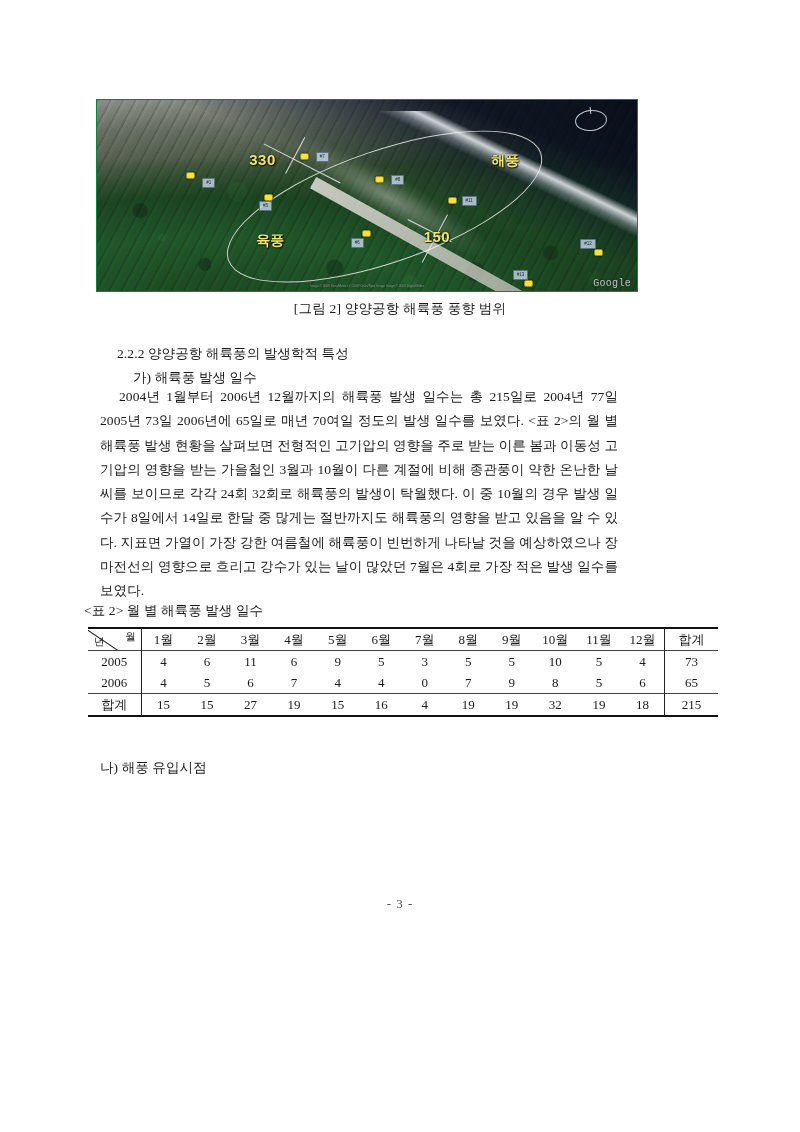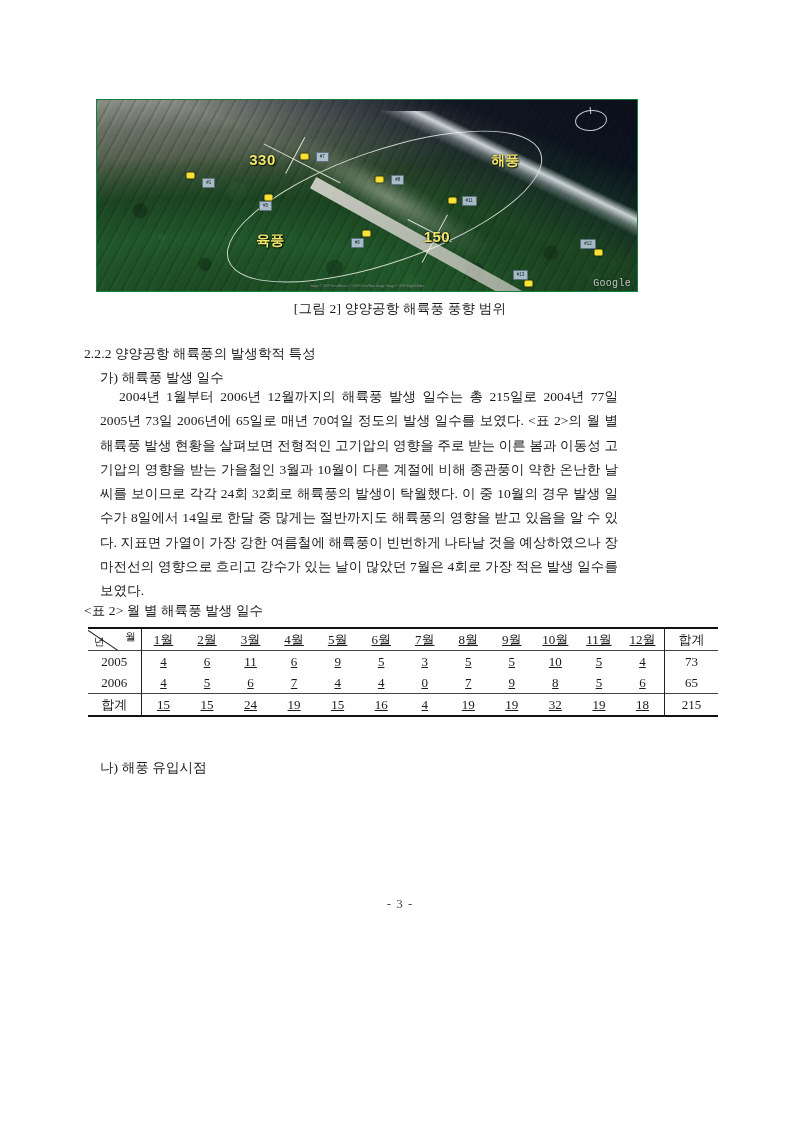--- a/index.html
+++ b/index.html
@@ -201,20 +201,21 @@
     font-size: 13.5px;
     letter-spacing: .2px;
   }
 
   
   .txt {
     position: absolute;
     font-size: 13.5px;
     line-height: 24.3px;
     letter-spacing: .1px;
+    margin-left: 33px;
   }
   .heading-1 { left: 84px;  top: 342px;  }
   .heading-2 { left: 100px; top: 366px;  }
 
   .para {
     position: absolute;
     left: 100px;
     width: 518px;
     font-size: 13.5px;
     line-height: 24.3px;
@@ -266,21 +267,21 @@
   tr.row-head { border-top: 2.2px solid #111; border-bottom: 1.1px solid #444; }
   tr.row-total { border-top: 1.1px solid #444; border-bottom: 2.2px solid #111; }
   td.year-cell, th.corner {
     width: 52px;
     border-right: 1.6px solid #222;
   }
   td.sum-cell, th.sum-head {
     width: 52px;
     border-left: 1.6px solid #222;
   }
-  th.month-head, td.val-cell { width: 43px; text-decoration: underline; }
+  th.month-head, td.val-cell { width: 43px; }
 
   
   th.corner {
     position: relative;
     padding: 0;
   }
   th.corner .diag {
     position: absolute;
     inset: 0;
     overflow: hidden;
@@ -436,21 +437,21 @@
           <td class="val-cell">9</td>
           <td class="val-cell">8</td>
           <td class="val-cell">5</td>
           <td class="val-cell">6</td>
           <td class="sum-cell">65</td>
         </tr>
         <tr class="row-total">
           <td class="year-cell">합계</td>
           <td class="val-cell">15</td>
           <td class="val-cell">15</td>
-          <td class="val-cell">24</td>
+          <td class="val-cell">27</td>
           <td class="val-cell">19</td>
           <td class="val-cell">15</td>
           <td class="val-cell">16</td>
           <td class="val-cell">4</td>
           <td class="val-cell">19</td>
           <td class="val-cell">19</td>
           <td class="val-cell">32</td>
           <td class="val-cell">19</td>
           <td class="val-cell">18</td>
           <td class="sum-cell">215</td>

